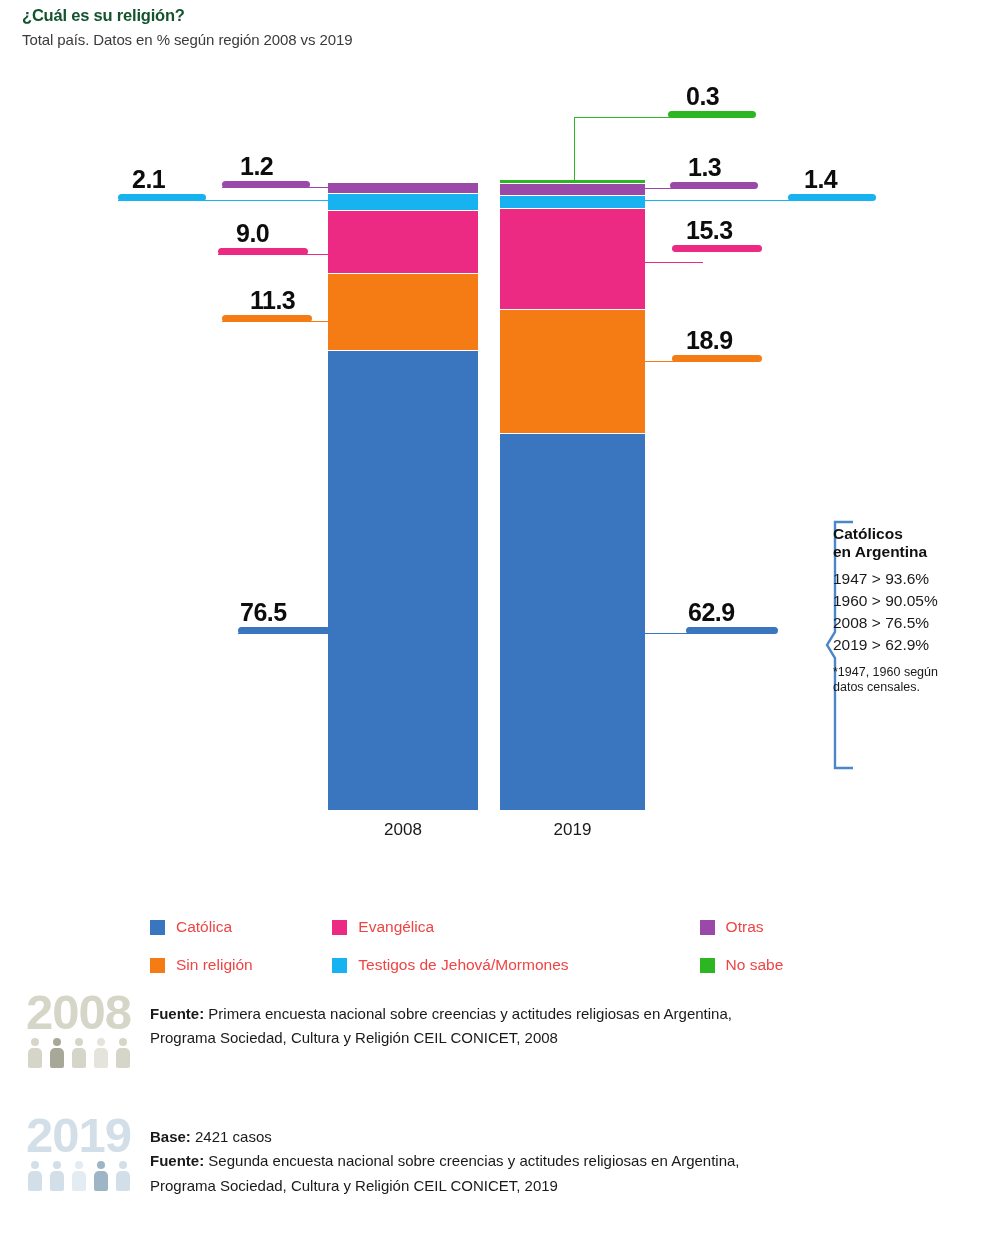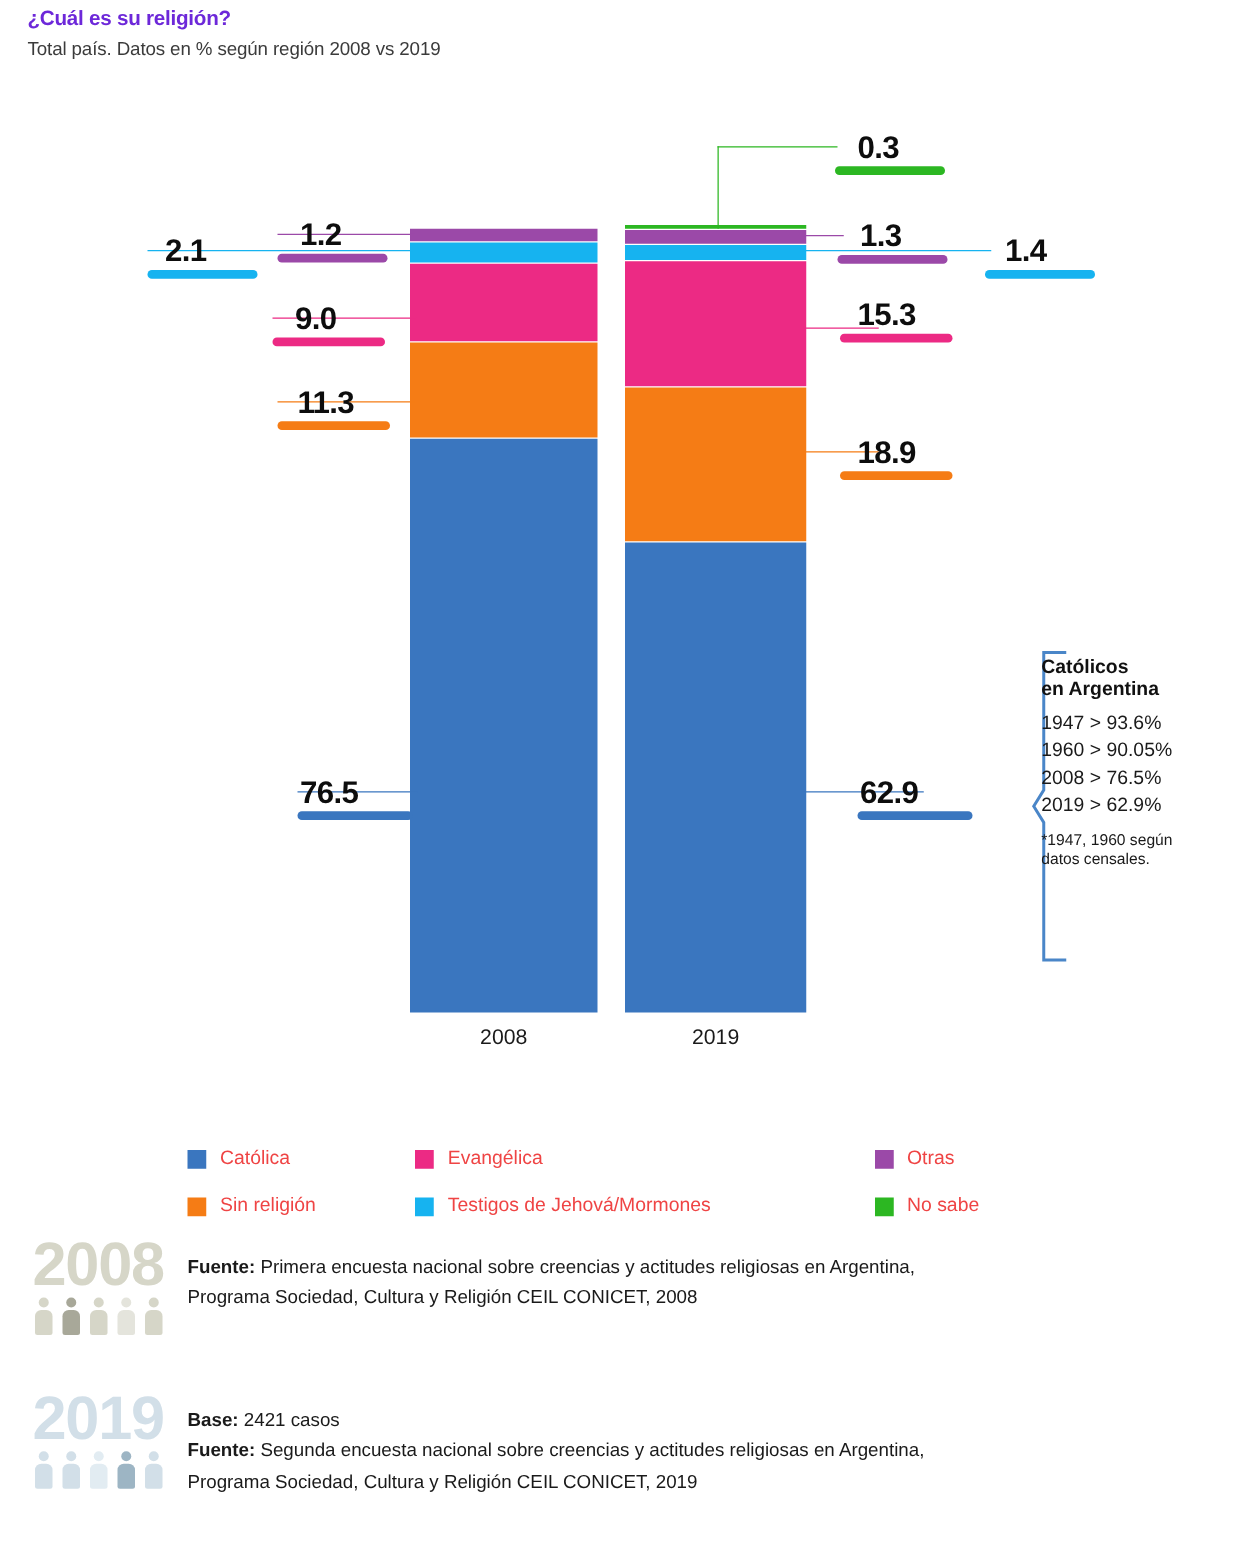--- a/index.html
+++ b/index.html
@@ -15,21 +15,21 @@
     color: #1a1a1a;
     overflow: hidden;
   }
 
   
   #header { position: absolute; left: 22px; top: 6px; }
   #chart-title {
     font-size: 16.5px;
     font-weight: bold;
     letter-spacing: -0.2px;
-    color: #6d28d9;
+    color: #14532d;
     margin: 0;
   }
   #chart-subtitle {
     font-size: 15px;
     font-weight: normal;
     color: #3b3b3b;
     margin: 6px 0 0 0;
     letter-spacing: -0.1px;
   }
 
@@ -41,21 +41,21 @@
 
   .bar-x-label {
     position: absolute;
     text-align: center;
     font-size: 17px;
     color: #1a1a1a;
     top: 820px;
   }
 
   
-  .callout { position: absolute; margin-top: 22px; }
+  .callout { position: absolute; }
   .callout .num {
     position: absolute;
     bottom: 9px;
     font-size: 25px;
     font-weight: bold;
     color: #0d0d0d;
     letter-spacing: -0.5px;
     white-space: nowrap;
     line-height: 1;
   }
@@ -199,21 +199,21 @@
   </div>
 
   <div class="lead" style="left:218px; top:254px; width:115px; background:#ec2a84;"></div>
   <div class="callout" style="left:218px; top:217px; width:92px; height:38px;">
     <div class="num" style="left:18px;">9.0</div>
     <div class="dash" style="left:0px; width:90px; background:#ec2a84;"></div>
   </div>
 
   <div class="lead" style="left:222px; top:321px; width:110px; background:#f57c15;"></div>
   <div class="callout" style="left:222px; top:284px; width:92px; height:38px;">
-    <div class="num" style="left:16px;">11.3</div>
+    <div class="num" style="left:28px;">11.3</div>
     <div class="dash" style="left:0px; width:90px; background:#f57c15;"></div>
   </div>
 
   <div class="lead" style="left:238px; top:633px; width:96px; background:#3a76bf;"></div>
   <div class="callout" style="left:238px; top:596px; width:94px; height:38px;">
     <div class="num" style="left:2px;">76.5</div>
     <div class="dash" style="left:0px; width:92px; background:#3a76bf;"></div>
   </div>
 
   <div class="lead-v" style="left:574px; top:117px; height:66px; background:#2cb722;"></div>

